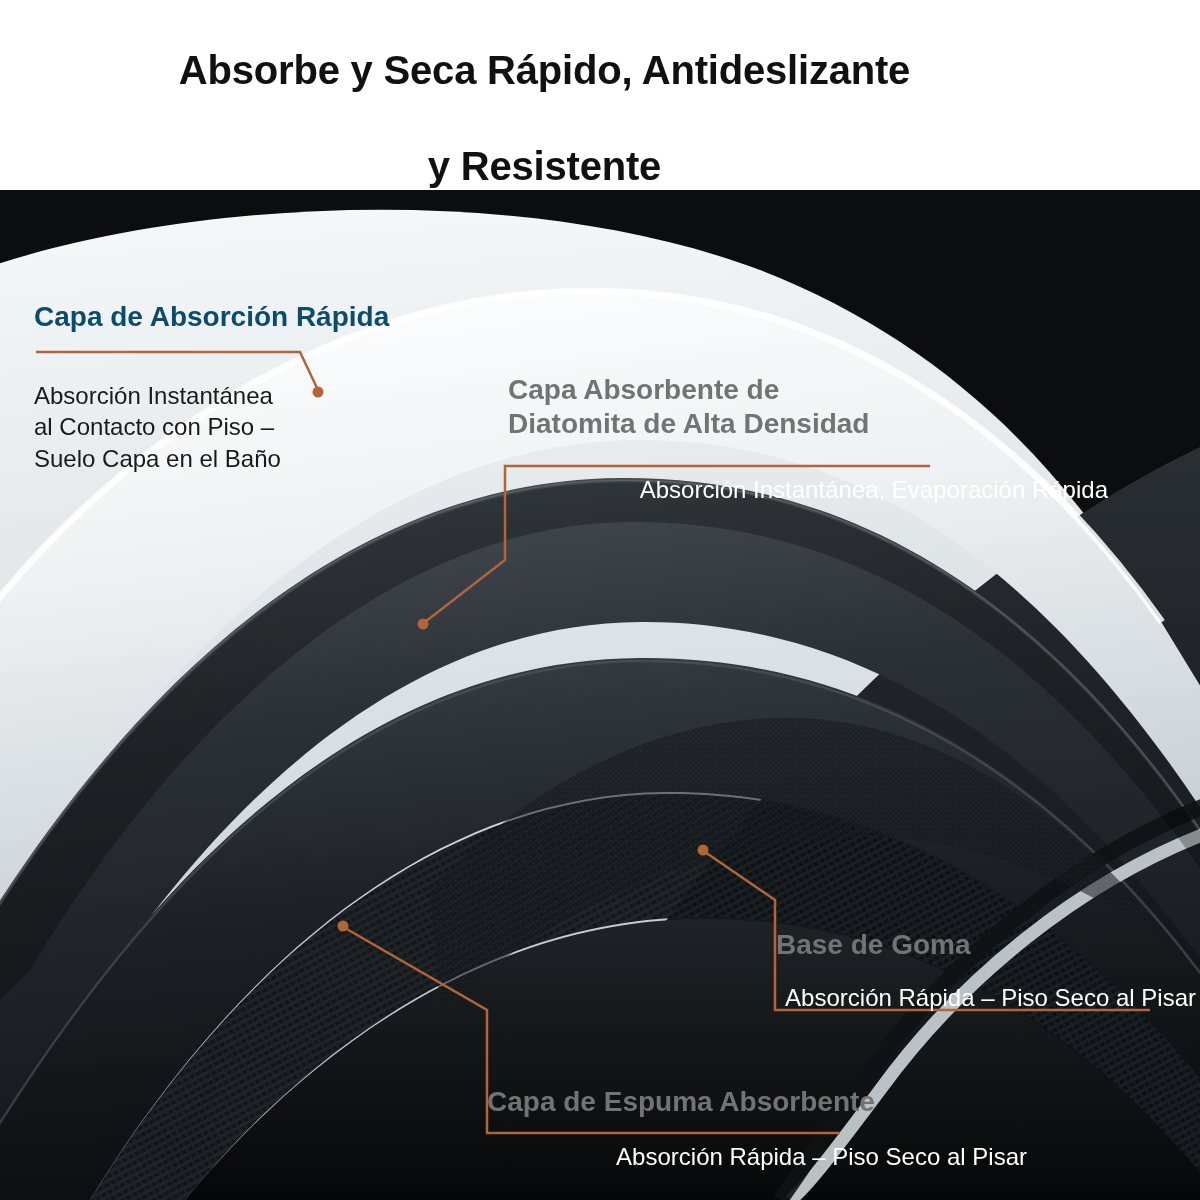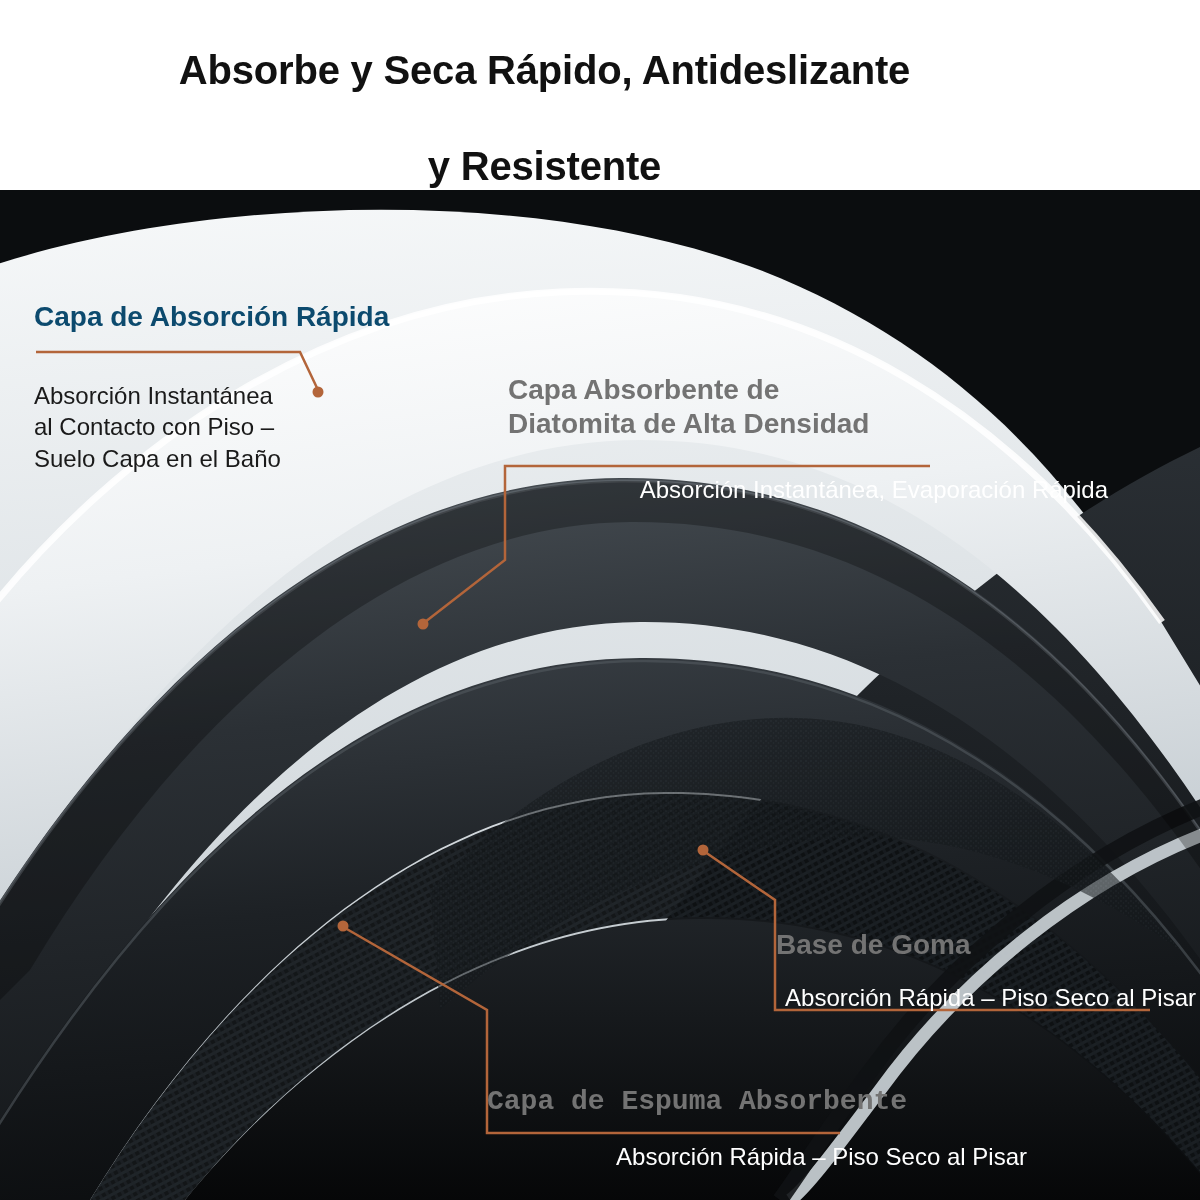--- a/index.html
+++ b/index.html
@@ -71,21 +71,21 @@
   #callout-2 { left: 508px; top: 373px;  width: 600px; }
   #callout-2 .head { font-size: 28px; }
   #callout-2 .sub  { font-size: 24px; margin-top: 33px; }
 
   #callout-3 { left: 776px; top: 928px;  width: 420px; }
   #callout-3 .head { font-size: 28px; }
   #callout-3 .sub  { font-size: 24px; margin-top: 20px; white-space: nowrap; }
   #callout-3 .sub { margin-left: -137px; }
 
   #callout-4 { left: 487px; top: 1085px; width: 540px; }
-  #callout-4 .head { font-size: 28px; font-family: Liberation Mono, monospace; }
+  #callout-4 .head { font-size: 28px; }
   #callout-4 .sub  { font-size: 24px; margin-top: 22px; }
   #callout-4 .sub { margin-left: 7px; }
 
   
   #leaders {
     position: absolute;
     left: 0; top: 0;
     width: 1200px; height: 1200px;
     pointer-events: none;
   }

